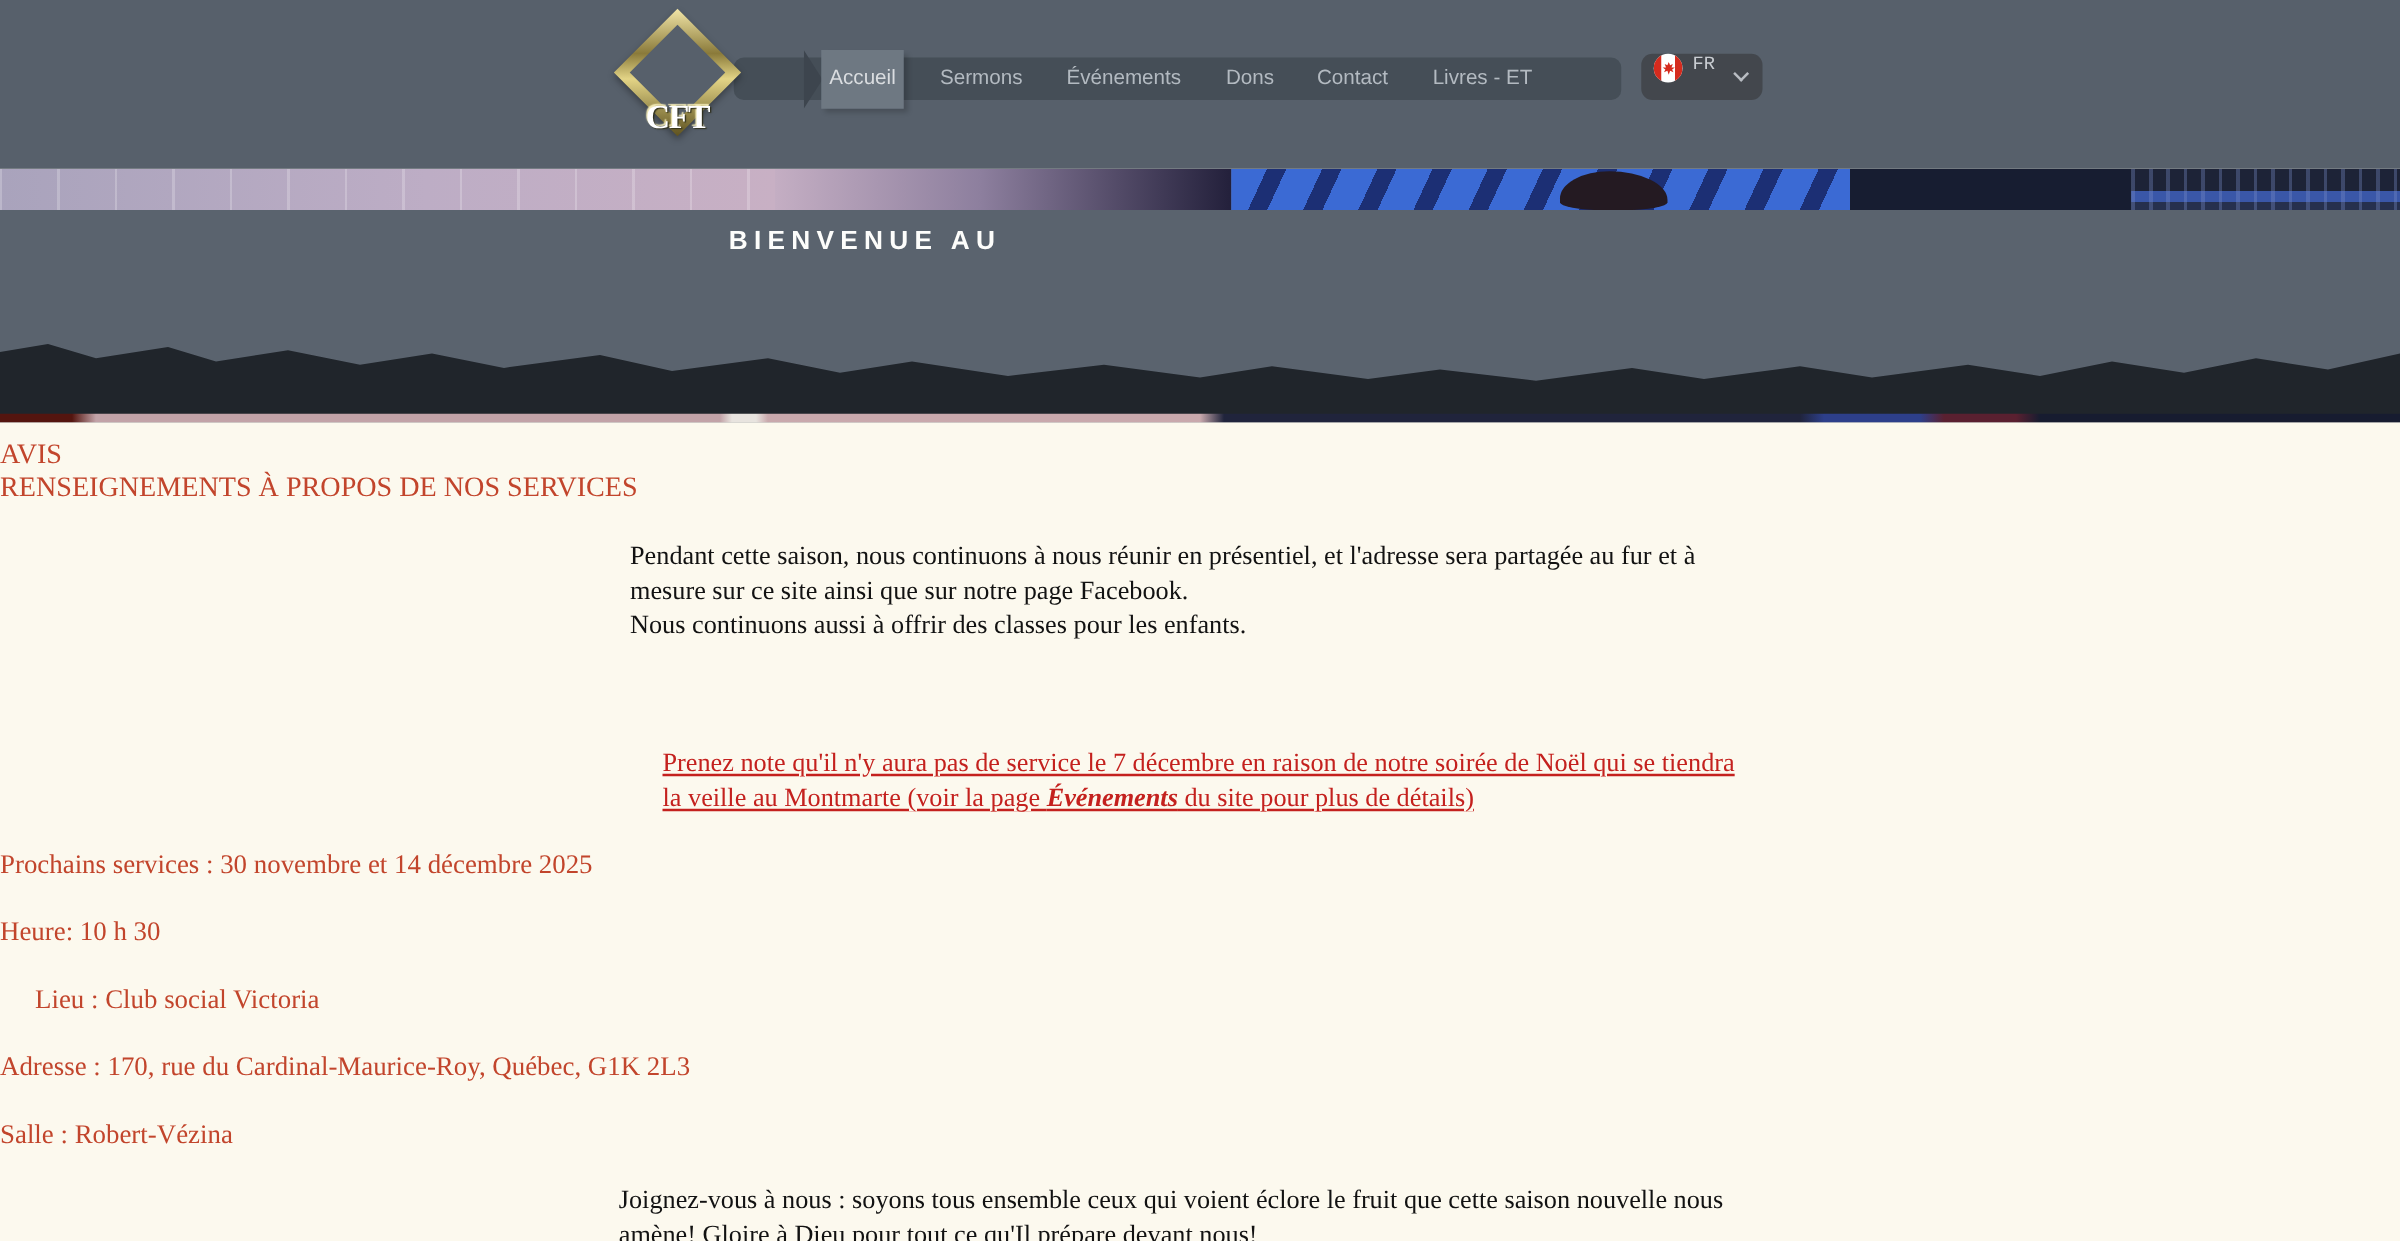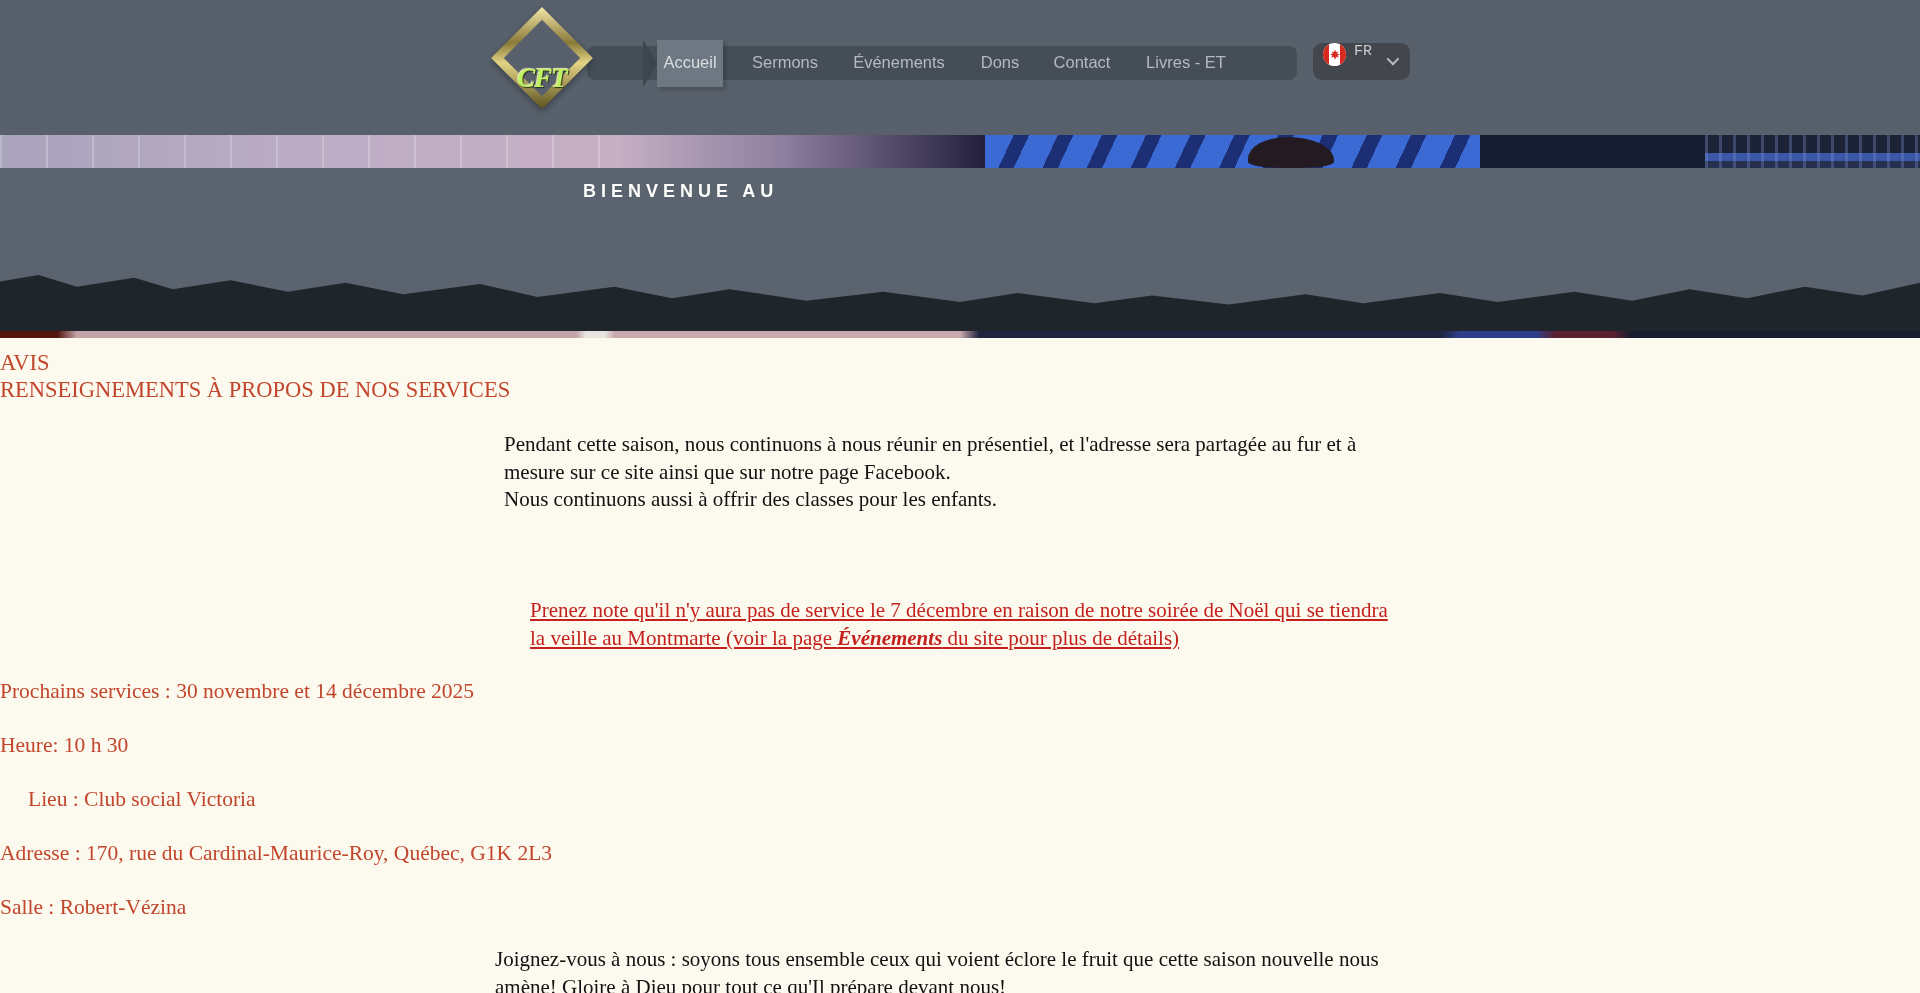--- a/index.html
+++ b/index.html
@@ -24,23 +24,23 @@
   .stage{position:relative;width:1920px;height:993px;background:var(--content-bg);overflow:hidden;}
 
   
   .header{position:absolute;left:0;top:0;width:1920px;height:135px;background:var(--header-bg);z-index:5;}
 
   .logo{position:absolute;left:492px;top:12px;width:100px;height:100px;z-index:6;cursor:pointer;}
   .logo-diamond{position:absolute;left:14px;top:10px;width:72px;height:72px;transform:rotate(45deg);
     background:linear-gradient(135deg,#f2e6a8 0%,#8a7a3a 35%,#e3d486 55%,#5d511f 100%);
     box-shadow:2px 2px 6px rgba(0,0,0,.35);}
   .logo-diamond-inner{position:absolute;left:9px;top:9px;width:54px;height:54px;background:var(--header-bg);}
-  .logo-text{position:absolute;left:0;right:0;top:51px;text-align:center;
-    font-family:"Liberation Serif",serif;font-style:italic;font-weight:bold;font-size:27px;
-    color:#bef264;text-shadow:1px 1px 1px #2c2c18, -1px -1px 1px #f4ecb8;letter-spacing:-1px;}
+  .logo-text{position:absolute;left:0;right:0;top:66px;text-align:center;
+    font-family:"Liberation Serif",serif;font-weight:bold;font-size:27px;
+    color:#ffffff;text-shadow:1px 1px 1px #2c2c18, -1px -1px 1px #f4ecb8;letter-spacing:-1px;}
 
   .navbar{position:absolute;left:587px;top:46px;width:710px;height:34px;background:var(--navbar-bg);border-radius:8px;}
   .nav-tab-selected{position:absolute;left:657px;top:40px;width:66px;height:47px;background:var(--tab-bg);
     box-shadow:3px 3px 4px rgba(0,0,0,.18);}
   .nav-fold{position:absolute;left:643px;top:40px;width:15px;height:47px;background:#3d454e;
     clip-path:polygon(0 0,100% 50%,0 100%);}
   .nav-item{position:absolute;top:53px;transform:translateX(-50%);font-size:16.5px;color:var(--nav-text);
     cursor:pointer;white-space:nowrap;z-index:7;}
   .nav-item.selected{color:var(--nav-text-selected);}
 
@@ -67,21 +67,21 @@
   .ps-4{left:1480px;width:225px;background:#171d31;}
   .ps-5{left:1705px;width:215px;background:linear-gradient(180deg,#1d2337 0 55%,#3a57a8 55% 80%,#26304e 80% 100%);}
   .ps-5:after{content:"";position:absolute;inset:0;background:repeating-linear-gradient(90deg,rgba(120,140,200,.35) 0 3px,rgba(0,0,0,0) 3px 14px);}
 
   .silhouette{position:absolute;left:0;top:135px;width:1920px;height:64px;background:var(--silhouette);z-index:1;
     clip-path:polygon(0 18%,2% 8%,4% 26%,7% 12%,9% 30%,12% 16%,15% 34%,18% 20%,21% 38%,25% 22%,28% 42%,32% 26%,35% 44%,38% 30%,42% 48%,46% 34%,50% 50%,53% 36%,57% 52%,60% 40%,64% 54%,68% 38%,71% 52%,75% 36%,78% 50%,82% 34%,85% 48%,88% 30%,91% 44%,94% 26%,97% 40%,100% 20%,100% 100%,0 100%);}
   .photo-sliver{position:absolute;left:0;top:196px;width:1920px;height:7px;z-index:2;
     background:linear-gradient(90deg,#54150f 0 3%,#c2a3a8 4% 30%,#e8e4df 30.5% 31.5%,#c9a9ad 32% 50%,#20243c 51% 75%,#2d3f8a 76% 80%,#5a2030 81% 84%,#171c30 85% 100%);}
 
   .hero-text{position:absolute;left:583px;top:46px;z-index:3;color:#fdfdfb;}
-  .hero-welcome{font-size:18px;font-weight:bold;letter-spacing:5px;}
+  .hero-welcome{font-size:21px;font-weight:bold;letter-spacing:5px;}
   .hero-title{font-size:51px;font-weight:800;letter-spacing:3px;line-height:62px;margin-top:13px;
     text-shadow:0 1px 2px rgba(0,0,0,.25);}
 
   
   .content{position:absolute;left:0;top:338px;width:1920px;height:655px;background:var(--content-bg);
     font-family:"Liberation Serif",serif;}
   .notice-heading{position:absolute;left:0;width:1920px;top:11px;color:var(--heading-red);
     font-size:22.5px;line-height:27px;}
   .para1{position:absolute;left:50%;transform:translateX(-50%);top:93px;width:912px;
     color:var(--body-black);font-size:21px;line-height:27.5px;}

